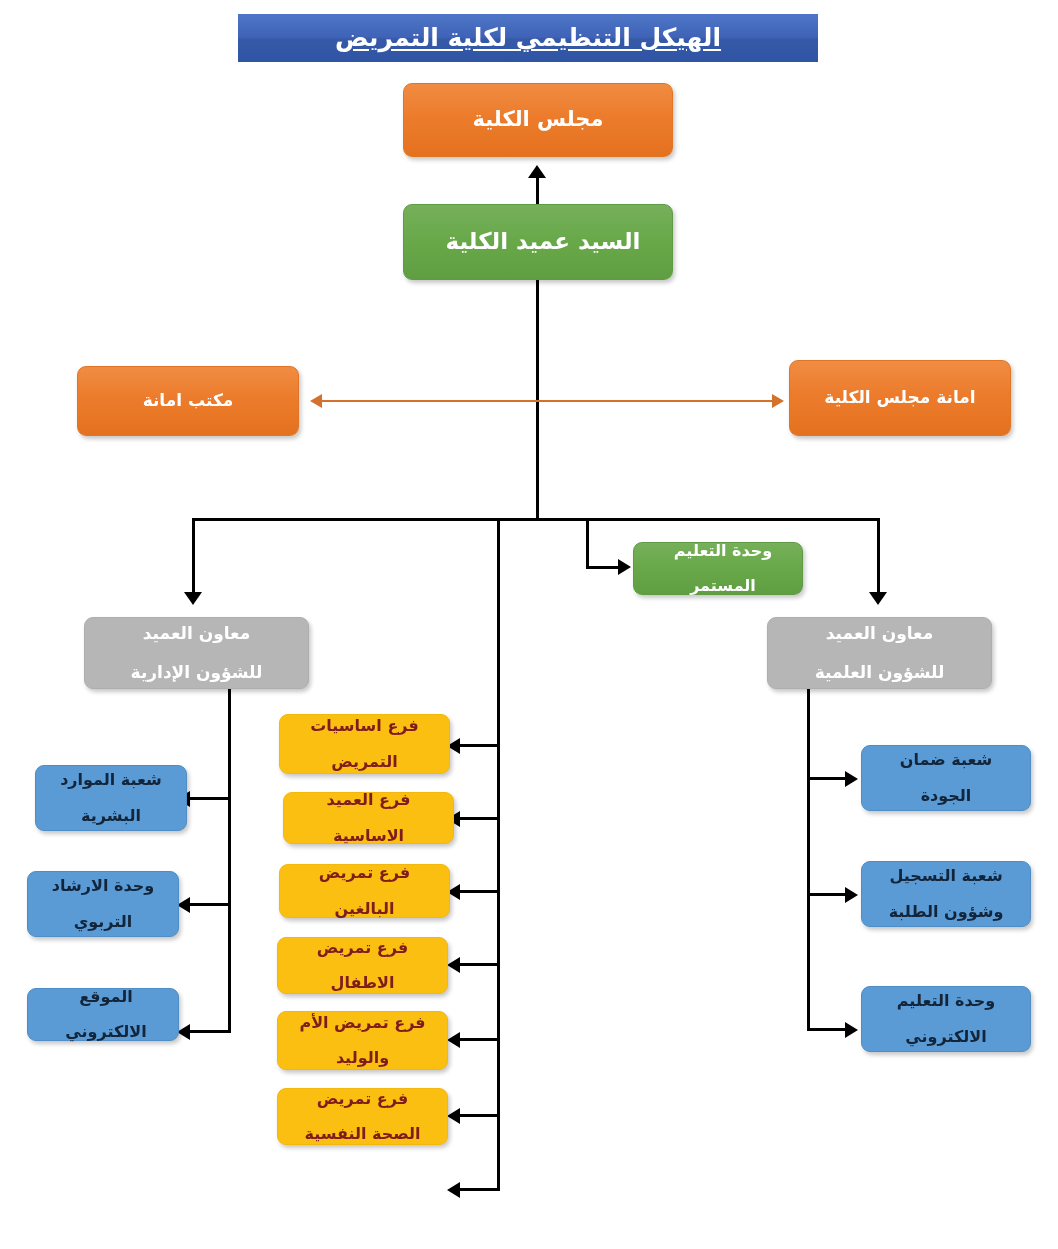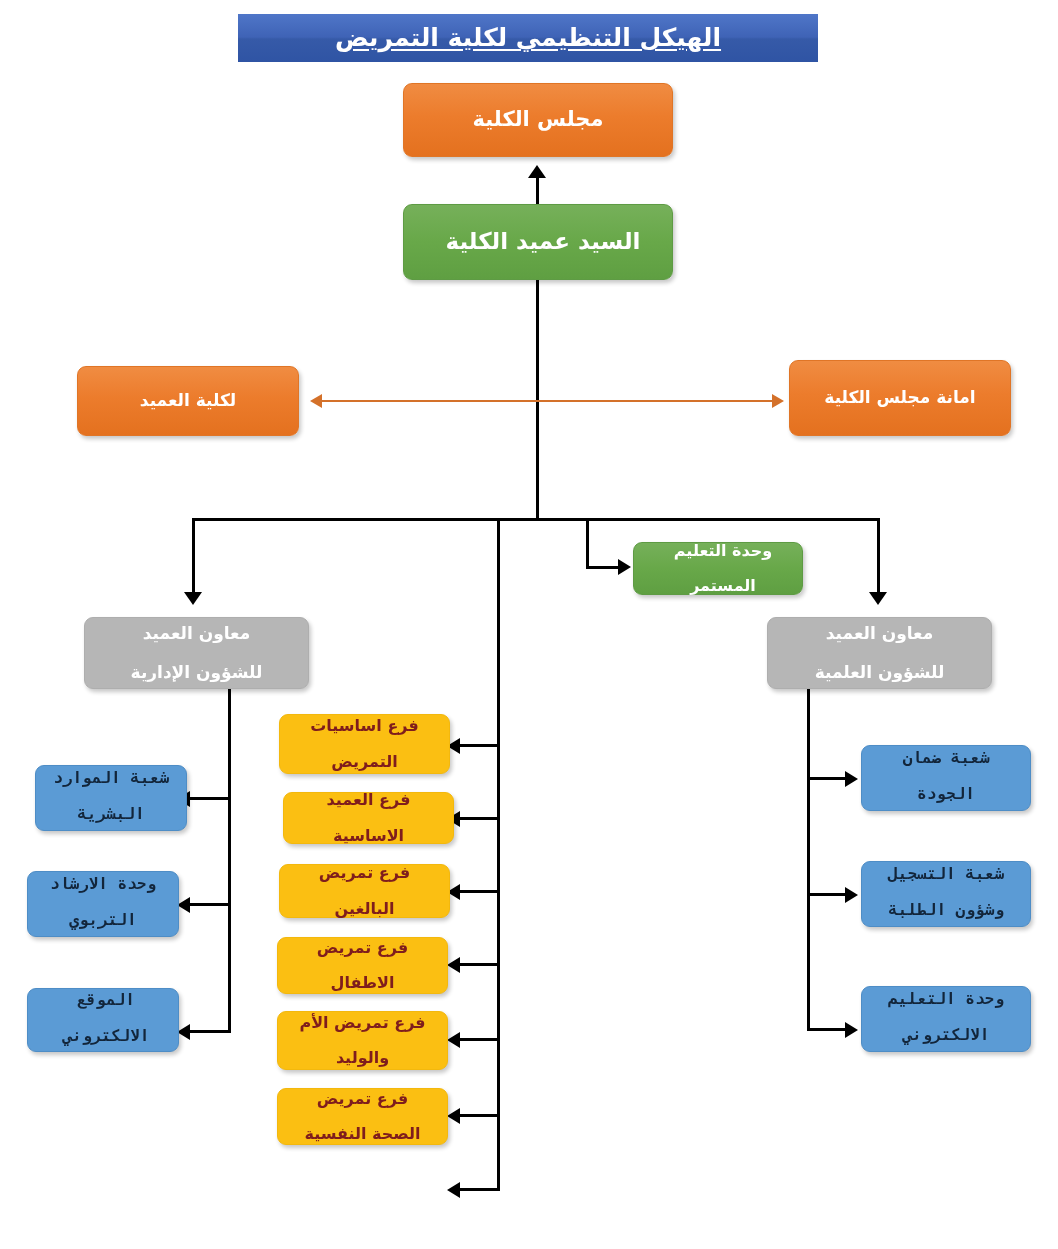--- a/index.html
+++ b/index.html
@@ -49,21 +49,20 @@
   }
   .n-gray{
     background:#b6b6b6;
     color:#ffffff;
     border:1px solid #aeaeae;
   }
   .n-blue{
     background:#5b9bd5;
     color:#12253a;
     border:1px solid #4e8dc6;
-    font-family:Liberation Mono, monospace;
   }
   .n-yellow{
     background:#fbbf12;
     color:#7f1d1d;
     border:1px solid #f3b80d;
   }
 
   
   .ln{position:absolute;background:#000000;}
   .ln-v{width:3px;}
@@ -95,21 +94,21 @@
   <div class="ln ln-v" style="left:536px;top:175px;height:30px;"></div>
   <div class="arrow ar-up" style="left:528px;top:165px;"></div>
 
   <div class="node n-green" style="left:403px;top:204px;width:270px;height:76px;font-size:23px;">
     <span>السيد عميد الكلية</span>
   </div>
 
   <div class="ln ln-v" style="left:536px;top:280px;height:240px;"></div>
 
   <div class="node n-orange" style="left:77px;top:366px;width:222px;height:70px;font-size:17px;">
-    <span>لكلية العميد</span>
+    <span>مكتب امانة</span>
   </div>
 
   <div class="node n-orange" style="left:789px;top:360px;width:222px;height:76px;font-size:17px;">
     <span>امانة مجلس الكلية</span>
   </div>
 
   <div class="ln ln-h ln-orange" style="left:320px;top:400px;width:455px;"></div>
   <div class="arrow ar-left-o" style="left:310px;top:394px;"></div>
   <div class="arrow ar-right-o" style="left:772px;top:394px;"></div>
 
@@ -166,21 +165,21 @@
     </span>
   </div>
 
   <div class="node n-blue" style="left:27px;top:871px;width:152px;height:66px;font-size:16px;">
     <span>
       <span>وحدة الارشاد</span><br>
       <span>التربوي</span>
     </span>
   </div>
 
-  <div class="node n-blue" style="left:27px;top:988px;width:152px;height:64px;font-size:16px;padding-left:12px;">
+  <div class="node n-blue" style="left:27px;top:988px;width:152px;height:53px;font-size:16px;padding-left:12px;">
     <span>
       <span>الموقع</span><br>
       <span>الالكتروني</span>
     </span>
   </div>
 
   <div class="ln ln-v" style="left:807px;top:689px;height:342px;"></div>
 
   <div class="ln ln-h" style="left:807px;top:777px;width:42px;"></div>
   <div class="arrow ar-right" style="left:845px;top:771px;"></div>

